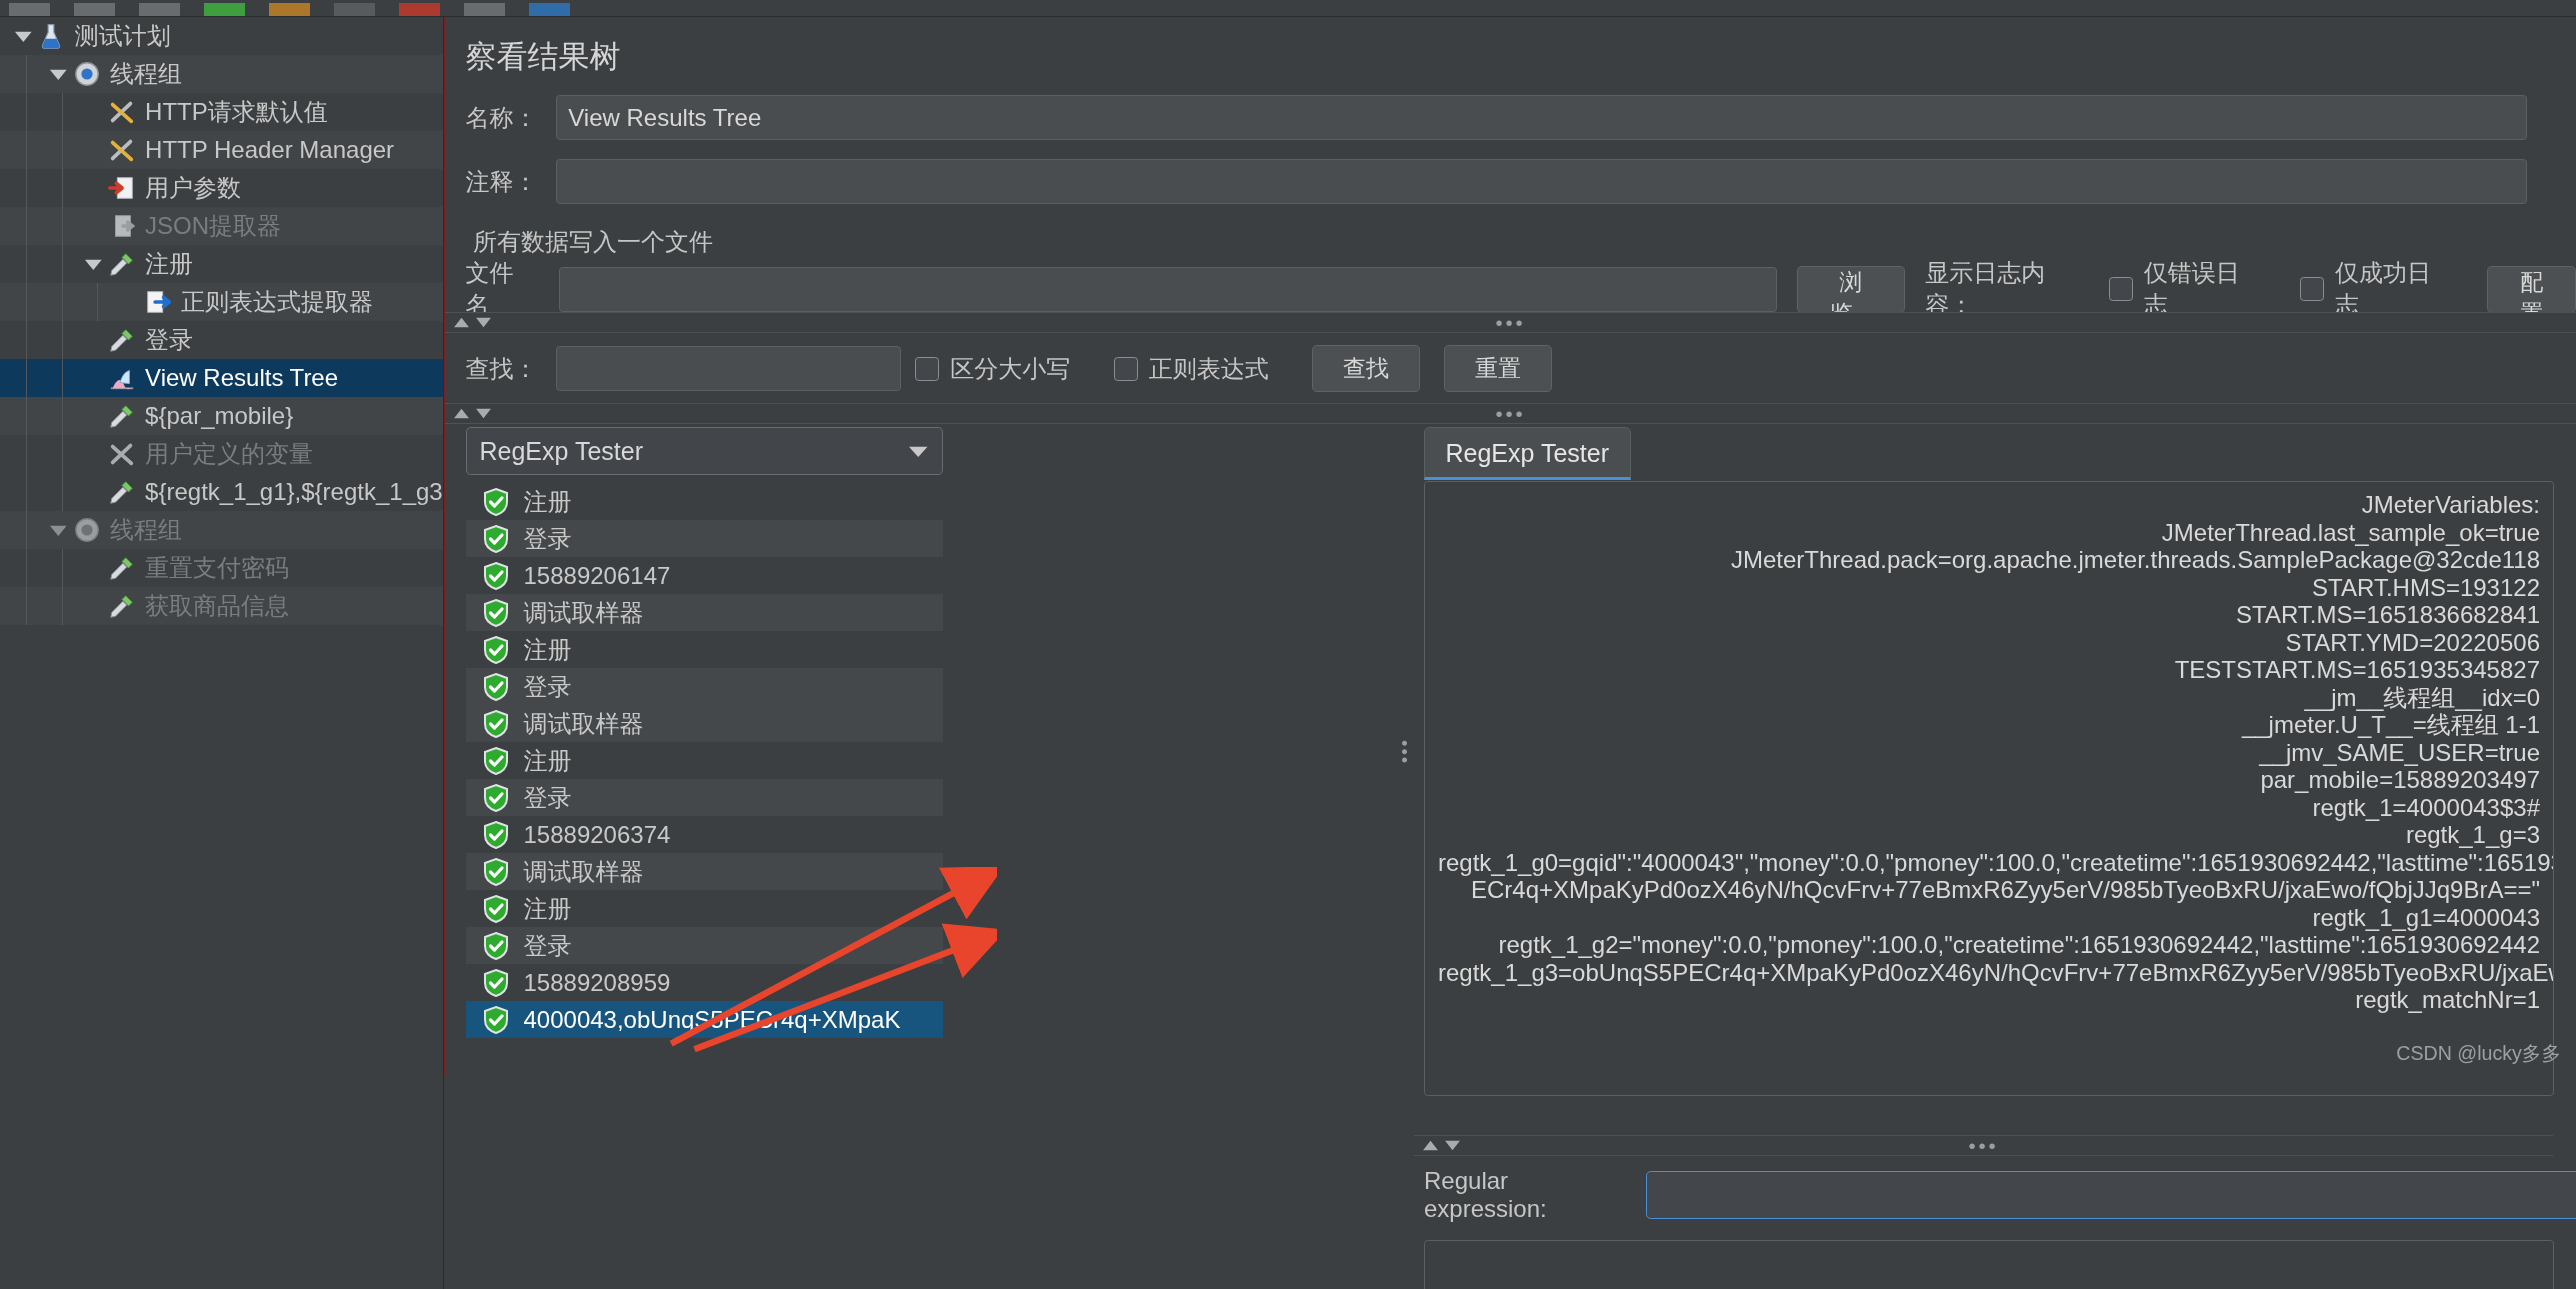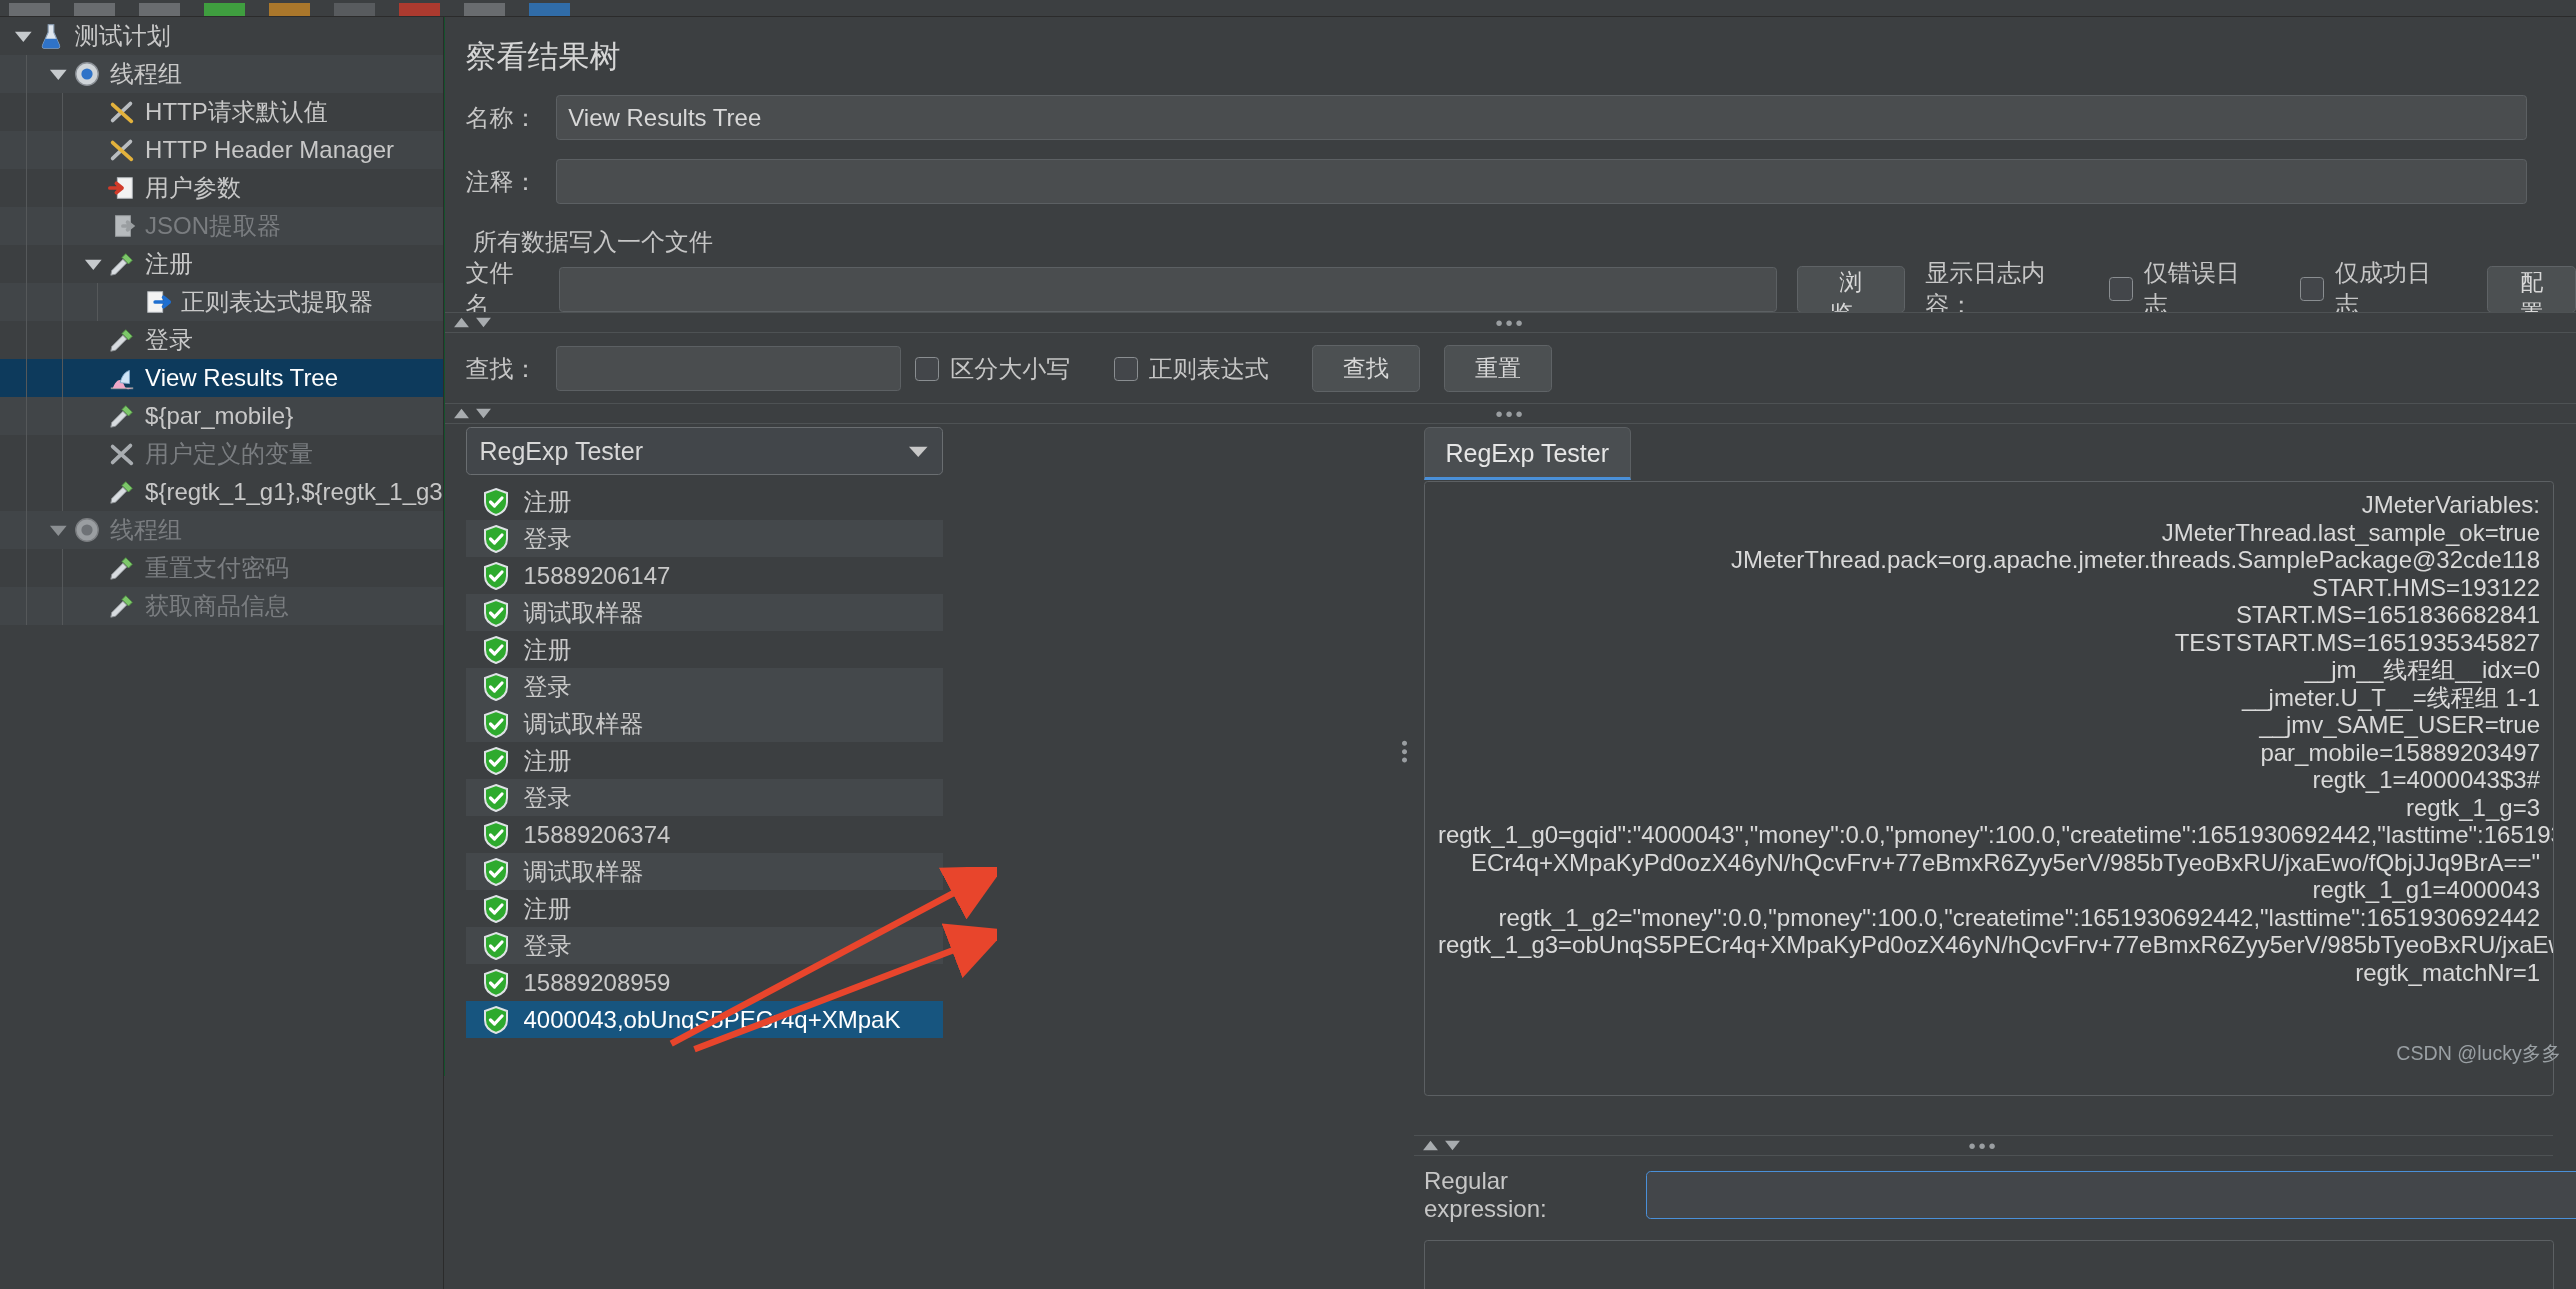--- a/index.html
+++ b/index.html
@@ -6,21 +6,21 @@
   html, body {
     margin: 0; padding: 0;
     width: 2576px; height: 1290px;
     overflow: hidden;
     background: #3c3f41;
     font-family: "Liberation Sans", "DejaVu Sans", sans-serif;
   }
   #root {
     position: relative;
     width: 2576px; height: 1076px;
-    background: #14532d;
+    background: #7f1d1d;
     color: #bbbbbb;
     font-size: 24px;
   }
 
   
   .toolbar-strip {
     position: absolute; top: 0; left: 0; width: 2576px; height: 17px;
     background: #3c3f41;
     border-bottom: 0.9px solid #2b2b2b;
     display: flex; align-items: flex-end;
@@ -670,20 +670,21 @@
       <div class="tab active">RegExp Tester</div>
     </div>
 
     <div class="data-area" style="left:979px; top:464px; width:1130px; height:615px;">
       <div id="data-lines">
           <div class="data-line">JMeterVariables:</div>
           <div class="data-line">JMeterThread.last_sample_ok=true</div>
           <div class="data-line">JMeterThread.pack=org.apache.jmeter.threads.SamplePackage@32cde118</div>
           <div class="data-line">START.HMS=193122</div>
           <div class="data-line">START.MS=1651836682841</div>
+          <div class="data-line">START.YMD=20220506</div>
           <div class="data-line">TESTSTART.MS=1651935345827</div>
           <div class="data-line">__jm__线程组__idx=0</div>
           <div class="data-line">__jmeter.U_T__=线程组 1-1</div>
           <div class="data-line">__jmv_SAME_USER=true</div>
           <div class="data-line">par_mobile=15889203497</div>
           <div class="data-line">regtk_1=4000043$3#</div>
           <div class="data-line">regtk_1_g=3</div>
           <div class="data-line">regtk_1_g0=gqid":"4000043","money":0.0,"pmoney":100.0,"createtime":1651930692442,"lasttime":1651930692442,"token":"obUnqS5P</div>
           <div class="data-line">ECr4q+XMpaKyPd0ozX46yN/hQcvFrv+77eBmxR6Zyy5erV/985bTyeoBxRU/jxaEwo/fQbjJJq9BrA=="</div>
           <div class="data-line">regtk_1_g1=4000043</div>

